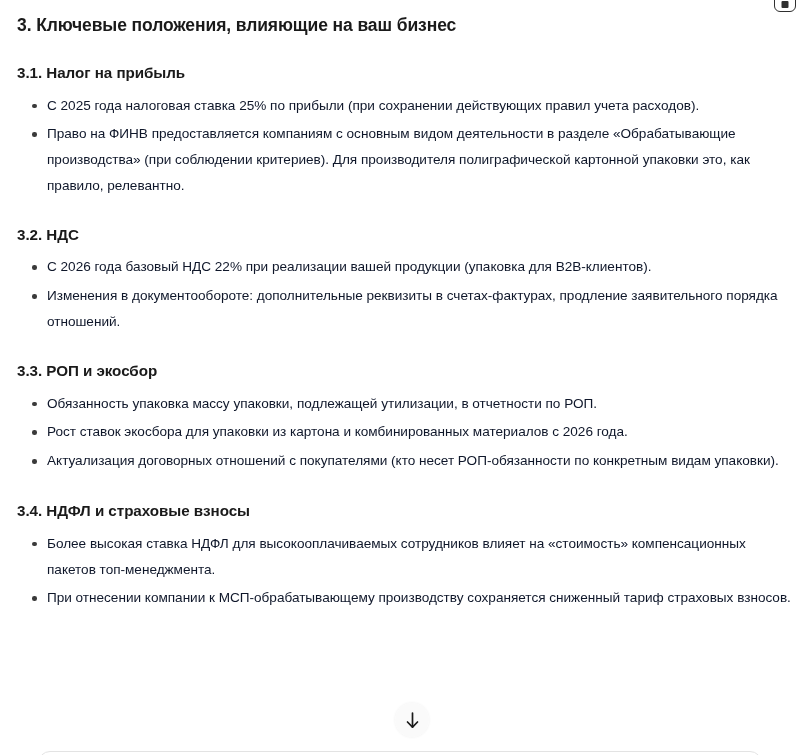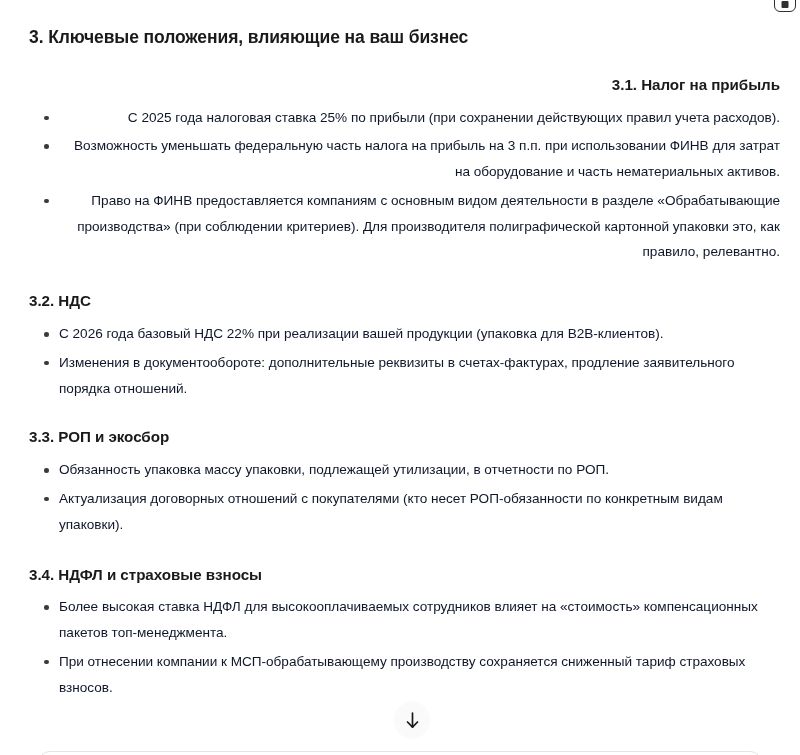--- a/index.html
+++ b/index.html
@@ -15,21 +15,21 @@
     position: relative;
     -webkit-font-smoothing: antialiased;
   }
 
   .page {
     position: relative;
     width: 800px;
     height: 755px;
     background: #ffffff;
     box-sizing: border-box;
-    padding: 12px;
+    padding: 0;
   }
 
   
   .corner-btn {
     position: absolute;
     top: -10px;
     right: 4px;
     width: 22px;
     height: 22px;
     border-radius: 6px;
@@ -65,21 +65,21 @@
 
   h2.section-title {
     font-size: 15.2px;
     font-weight: bold;
     color: #1a1a1a;
     margin: 0 0 0 3px;
     line-height: 1.3;
     letter-spacing: -0.05px;
   }
 
-  .sec-1 { margin-top: 26px; text-align: right; }
+  .sec-1 { margin-top: 26px; }
   .sec-2 { margin-top: 26px; }
   .sec-3 { margin-top: 26px; }
   .sec-4 { margin-top: 27px; }
 
   ul.bullets {
     list-style: none;
     margin: 10px 0 0 0;
     padding: 0;
   }
 
@@ -148,37 +148,37 @@
   </div>
 
   <div class="content">
 
     <h1 class="doc-title">3. Ключевые положения, влияющие на ваш бизнес</h1>
 
     <div class="section sec-1">
       <h2 class="section-title">3.1. Налог на прибыль</h2>
       <ul class="bullets">
         <li>С 2025 года налоговая ставка 25% по прибыли (при сохранении действующих правил учета расходов).</li>
-        <li>Возможность уменьшать федеральную часть налога на прибыль на 3 п.п. при использовании ФИНВ для затрат на оборудование и часть нематериальных активов.</li>
         <li>Право на ФИНВ предоставляется компаниям с основным видом деятельности в разделе «Обрабатывающие производства» (при соблюдении критериев). Для производителя полиграфической картонной упаковки это, как правило, релевантно.</li>
       </ul>
     </div>
 
     <div class="section sec-2">
       <h2 class="section-title">3.2. НДС</h2>
       <ul class="bullets">
         <li class="wide">С 2026 года базовый НДС 22% при реализации вашей продукции (упаковка для B2B-клиентов).</li>
         <li>Изменения в документообороте: дополнительные реквизиты в счетах-фактурах, продление заявительного порядка отношений.</li>
       </ul>
     </div>
 
     <div class="section sec-3">
       <h2 class="section-title">3.3. РОП и экосбор</h2>
       <ul class="bullets">
         <li>Обязанность упаковка массу упаковки, подлежащей утилизации, в отчетности по РОП.</li>
+        <li class="wide">Рост ставок экосбора для упаковки из картона и комбинированных материалов с 2026 года.</li>
         <li class="wide">Актуализация договорных отношений с покупателями (кто несет РОП-обязанности по конкретным видам упаковки).</li>
       </ul>
     </div>
 
     <div class="section sec-4">
       <h2 class="section-title">3.4. НДФЛ и страховые взносы</h2>
       <ul class="bullets">
         <li>Более высокая ставка НДФЛ для высокооплачиваемых сотрудников влияет на «стоимость» компенсационных пакетов топ-менеджмента.</li>
         <li class="wide">При отнесении компании к МСП-обрабатывающему производству сохраняется сниженный тариф страховых взносов.</li>
       </ul>

